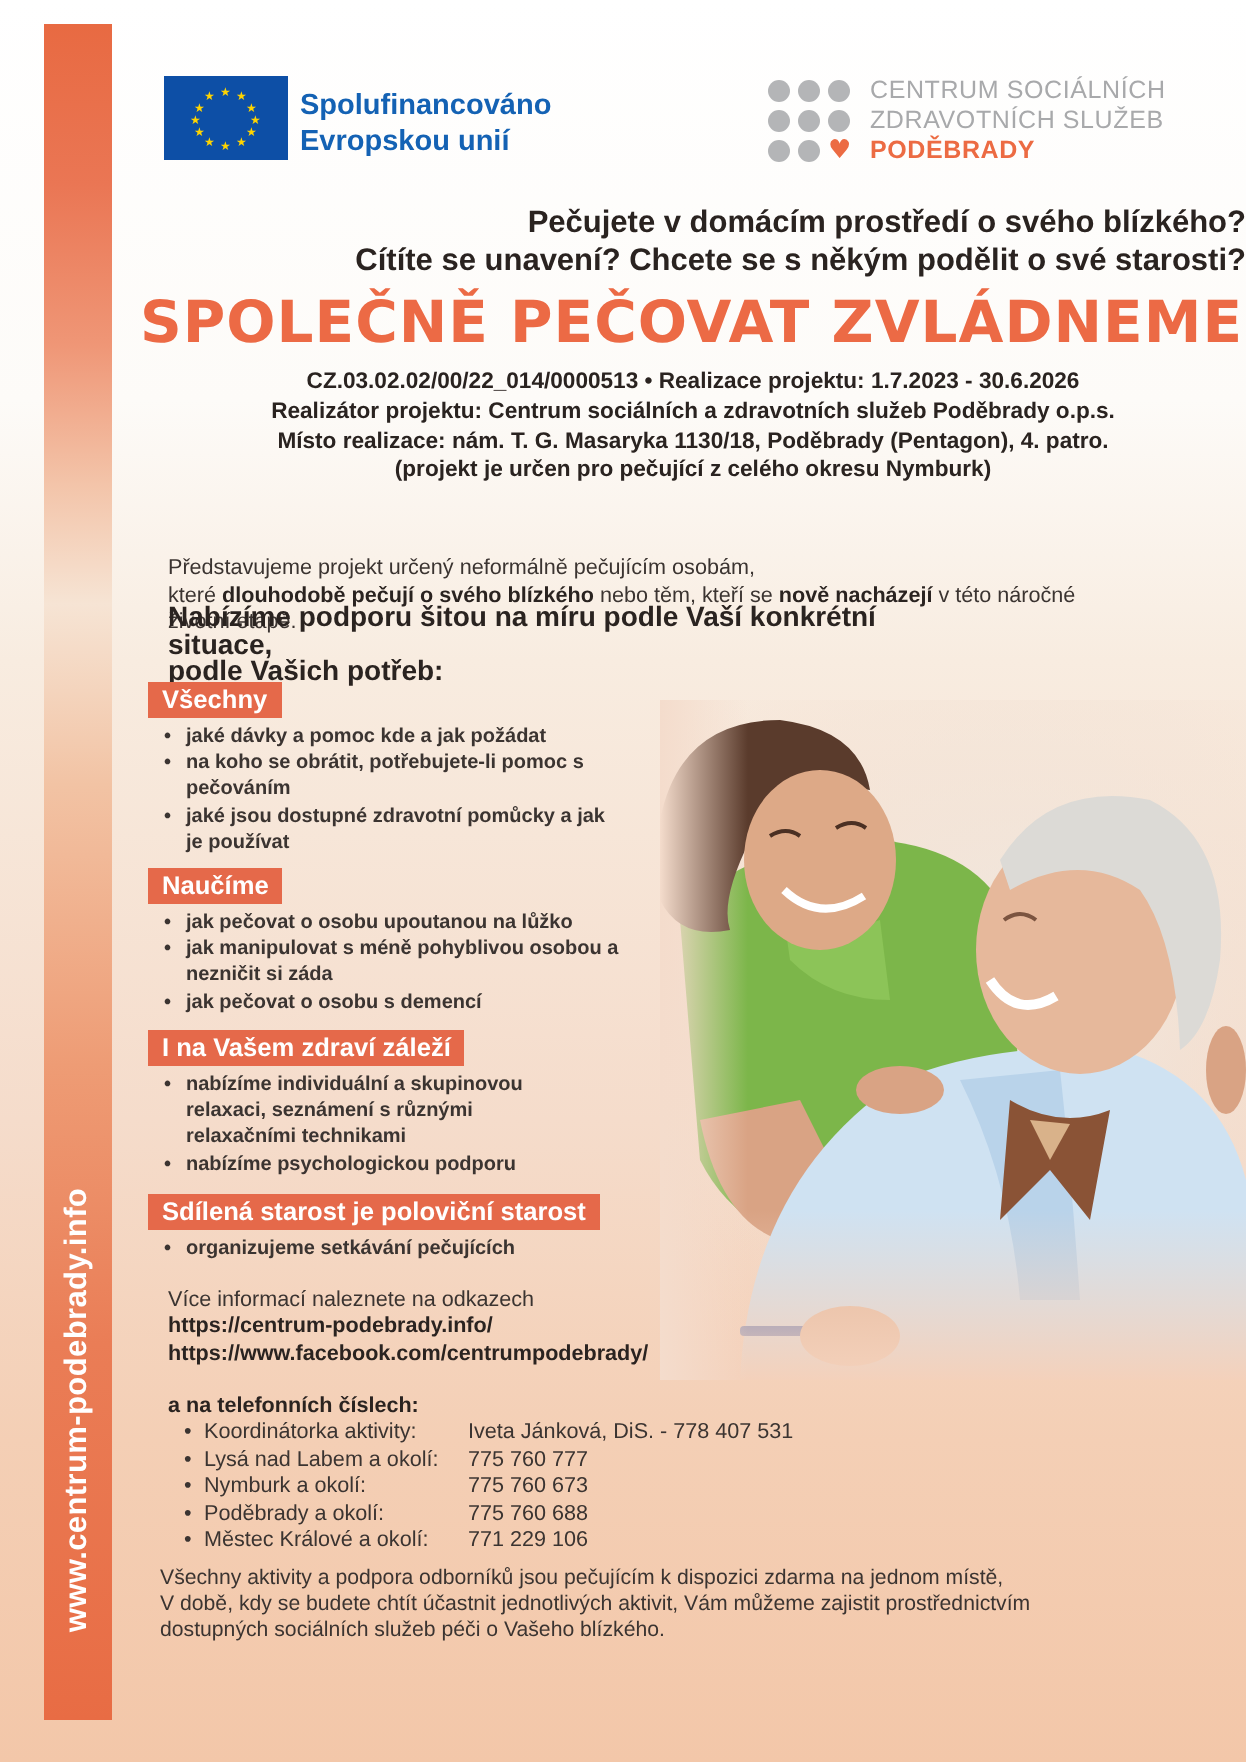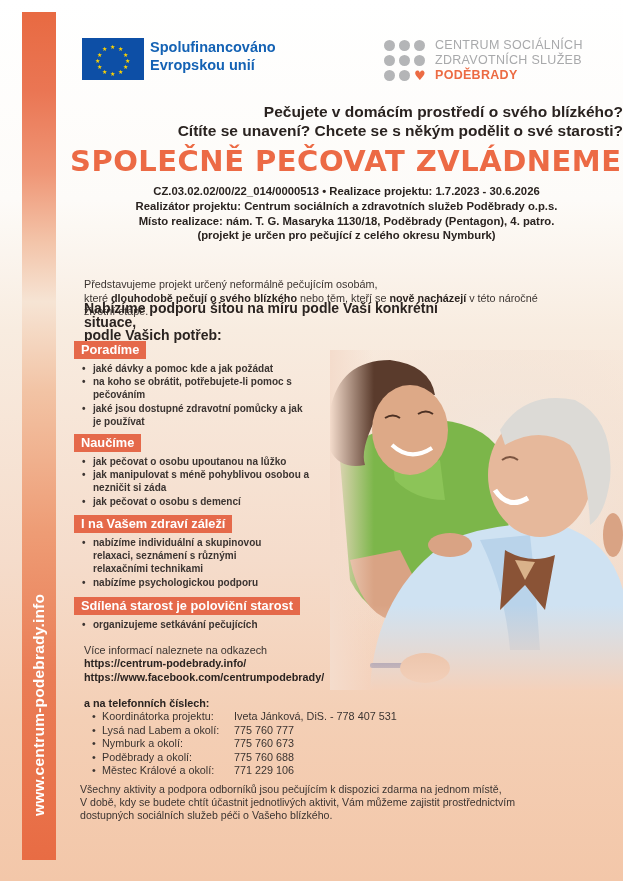--- a/index.html
+++ b/index.html
@@ -17,21 +17,21 @@
   .side-url {
     position: absolute; left: 22px; top: 560px; width: 34px; height: 290px;
     display: flex; align-items: center; justify-content: center;
   }
   .side-url span {
     display: block; transform: rotate(-90deg); white-space: nowrap;
     color: #ffffff; font-family: "Liberation Sans", sans-serif; font-weight: bold; font-size: 15.5px; letter-spacing: 0.2px;
   }
 
   
-  .eu-logo { position: absolute; left: 82px; top: 38px; display: flex; align-items: flex-start; }
+  .eu-logo { position: absolute; left: 82px; top: 38px; display: flex; align-items: flex-end; }
   .eu-flag { width: 62px; height: 42px; background: #0d4fa6; position: relative; }
   .eu-flag .star { position: absolute; color: #ffd400; font-size: 6px; line-height: 6px; }
   .eu-text { margin-left: 6px; color: #1462b4; font-family: "Liberation Sans", sans-serif; font-weight: bold; font-size: 14.5px; line-height: 18px; }
 
   .cszs-logo { position: absolute; left: 384px; top: 38px; display: flex; align-items: flex-start; }
   .dots { display: grid; grid-template-columns: repeat(3, 11px); grid-row-gap: 4px; grid-column-gap: 4px; margin-top: 2px; }
   .dot { width: 11px; height: 11px; border-radius: 50%; background: #b4b5b7; }
   .heart { width: 11px; height: 11px; color: #ec6b43; font-size: 13px; line-height: 11px; text-align: center; }
   .cszs-text { margin-left: 10px; font-family: "Liberation Sans", sans-serif; font-size: 12.5px; line-height: 15px; color: #a8a9ab; letter-spacing: 0.3px; }
   .cszs-text .city { color: #ec6b43; font-weight: bold; }
@@ -184,21 +184,21 @@
       <ellipse cx="283" cy="185" rx="10" ry="22" fill="#d9a384"></ellipse>
 
       <rect x="40" y="313" width="40" height="5" rx="2" fill="#3b5fb0"></rect>
       <ellipse cx="95" cy="318" rx="25" ry="15" fill="#e3b496"></ellipse>
       <rect width="293" height="340" fill="url(#bottomFade)"></rect>
       <rect width="293" height="340" fill="url(#leftFade)"></rect>
     </svg>
   </div>
 
   <div class="section" style="top:339px">
-    <div class="tag">Poradíme</div>
+    <div class="tag">Všechny</div>
     <ul class="bullets" style="width:230px">
       <li>jaké dávky a pomoc kde a jak požádat</li>
       <li>na koho se obrátit, potřebujete-li pomoc s pečováním</li>
       <li>jaké jsou dostupné zdravotní pomůcky a jak je používat</li>
     </ul>
   </div>
 
   <div class="section" style="top:432px">
     <div class="tag">Naučíme</div>
     <ul class="bullets" style="width:245px">
@@ -226,21 +226,21 @@
   <div class="links">
     <div>Více informací naleznete na odkazech</div>
     <div class="url">https://centrum-podebrady.info/</div>
     <div class="url">https://www.facebook.com/centrumpodebrady/</div>
   </div>
 
   <div class="phones">
     <div class="hdr">a na telefonních číslech:</div>
     <ul>
       <li>
-          <span class="area">Koordinátorka projektu:</span>
+          <span class="area">Koordinátorka aktivity:</span>
           <span>Iveta Jánková, DiS. - 778 407 531</span>
         </li>
       <li>
           <span class="area">Lysá nad Labem a okolí:</span>
           <span>775 760 777</span>
         </li>
       <li>
           <span class="area">Nymburk a okolí:</span>
           <span>775 760 673</span>
         </li>

